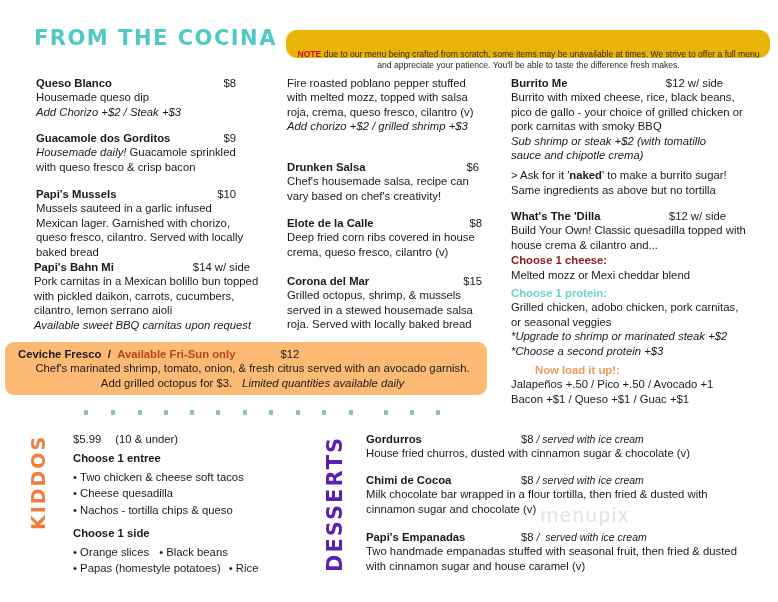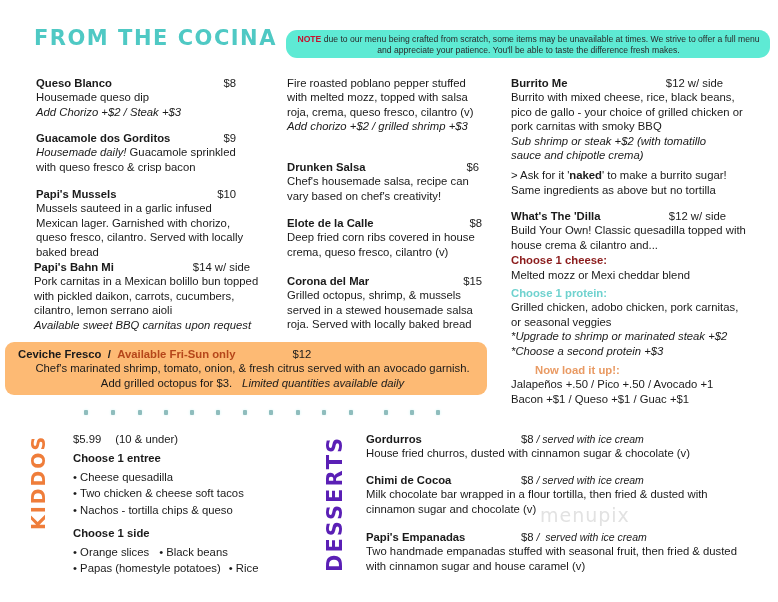--- a/index.html
+++ b/index.html
@@ -8,23 +8,23 @@
 
   .abs { position: absolute; text-align: center; }
   .title {
     left: 34px; top: 31px;
     font-family: "DejaVu Sans", sans-serif;
     font-weight: bold; font-size: 21px; letter-spacing: 1.5px;
     color: #4fc9c4;
   }
   .note {
     left: 286px; top: 30px; width: 484px; height: 28px;
-    background: #5eead4; border-radius: 11px;
+    background: #eab308; border-radius: 11px;
     font-size: 8.6px; line-height: 11px; color: #2a2a2a;
-    padding: 4px 6px 0 7px;
+    padding: 19px 6px 0 7px;
   }
   .note .note-label { color: #c4122f; font-weight: bold; }
 
   .item { position: absolute; }
   .item .head { display: flex; justify-content: space-between; }
   .item .name { font-weight: bold; }
   .item .price { font-weight: normal; }
   .it { font-style: italic; }
   .b { font-weight: bold; }
 
@@ -153,21 +153,21 @@
   <div class="sub-load" style="margin-top:5px;">Now load it up!:</div>
   <div>Jalapeños +.50  /   Pico +.50  /  Avocado +1</div>
   <div>Bacon +$1  /  Queso +$1  /  Guac +$1</div>
 </div>
 
 <div class="abs ceviche">
   <div class="row">
     <span class="b">Ceviche Fresco</span>
     <span class="b" style="white-space:pre;">  /  </span>
     <span class="avail">Available Fri-Sun only</span>
-    <span style="margin-left:57px;">$12</span>
+    <span style="margin-left:45px;">$12</span>
   </div>
   <div>Chef's marinated shrimp, tomato, onion, &amp; fresh citrus served with an avocado garnish.</div>
   <div><span>Add grilled octopus for $3.</span><span class="it" style="margin-left:10px;">Limited quantities available daily</span></div>
 </div>
 
 <div class="abs dots">
   <span class="dot" style="left:84px;"></span>
   <span class="dot" style="left:111px;"></span>
   <span class="dot" style="left:138px;"></span>
   <span class="dot" style="left:164px;"></span>
@@ -184,22 +184,22 @@
 </div>
 
 <div class="vert kiddos-v">KIDDOS</div>
 <div class="item" style="left:73px; top:432px; width:230px;">
   <div class="row">
       <span>$5.99</span>
       <span style="margin-left:14px;">(10 &amp; under)</span>
     </div>
   <div class="b" style="margin-top:5px;">Choose 1 entree</div>
   <div style="margin-top:3px; line-height:16.5px;">
+    <div>• Two chicken &amp; cheese soft tacos</div>
     <div>• Cheese quesadilla</div>
-    <div>• Two chicken &amp; cheese soft tacos</div>
     <div>• Nachos - tortilla chips &amp; queso</div>
   </div>
   <div class="b" style="margin-top:8px;">Choose 1 side</div>
   <div style="margin-top:3px; line-height:16.5px;">
     <div class="row">
         <span>• Orange slices</span>
         <span style="margin-left:10px;">• Black beans</span>
       </div>
     <div class="row">
         <span>• Papas (homestyle potatoes)</span>

